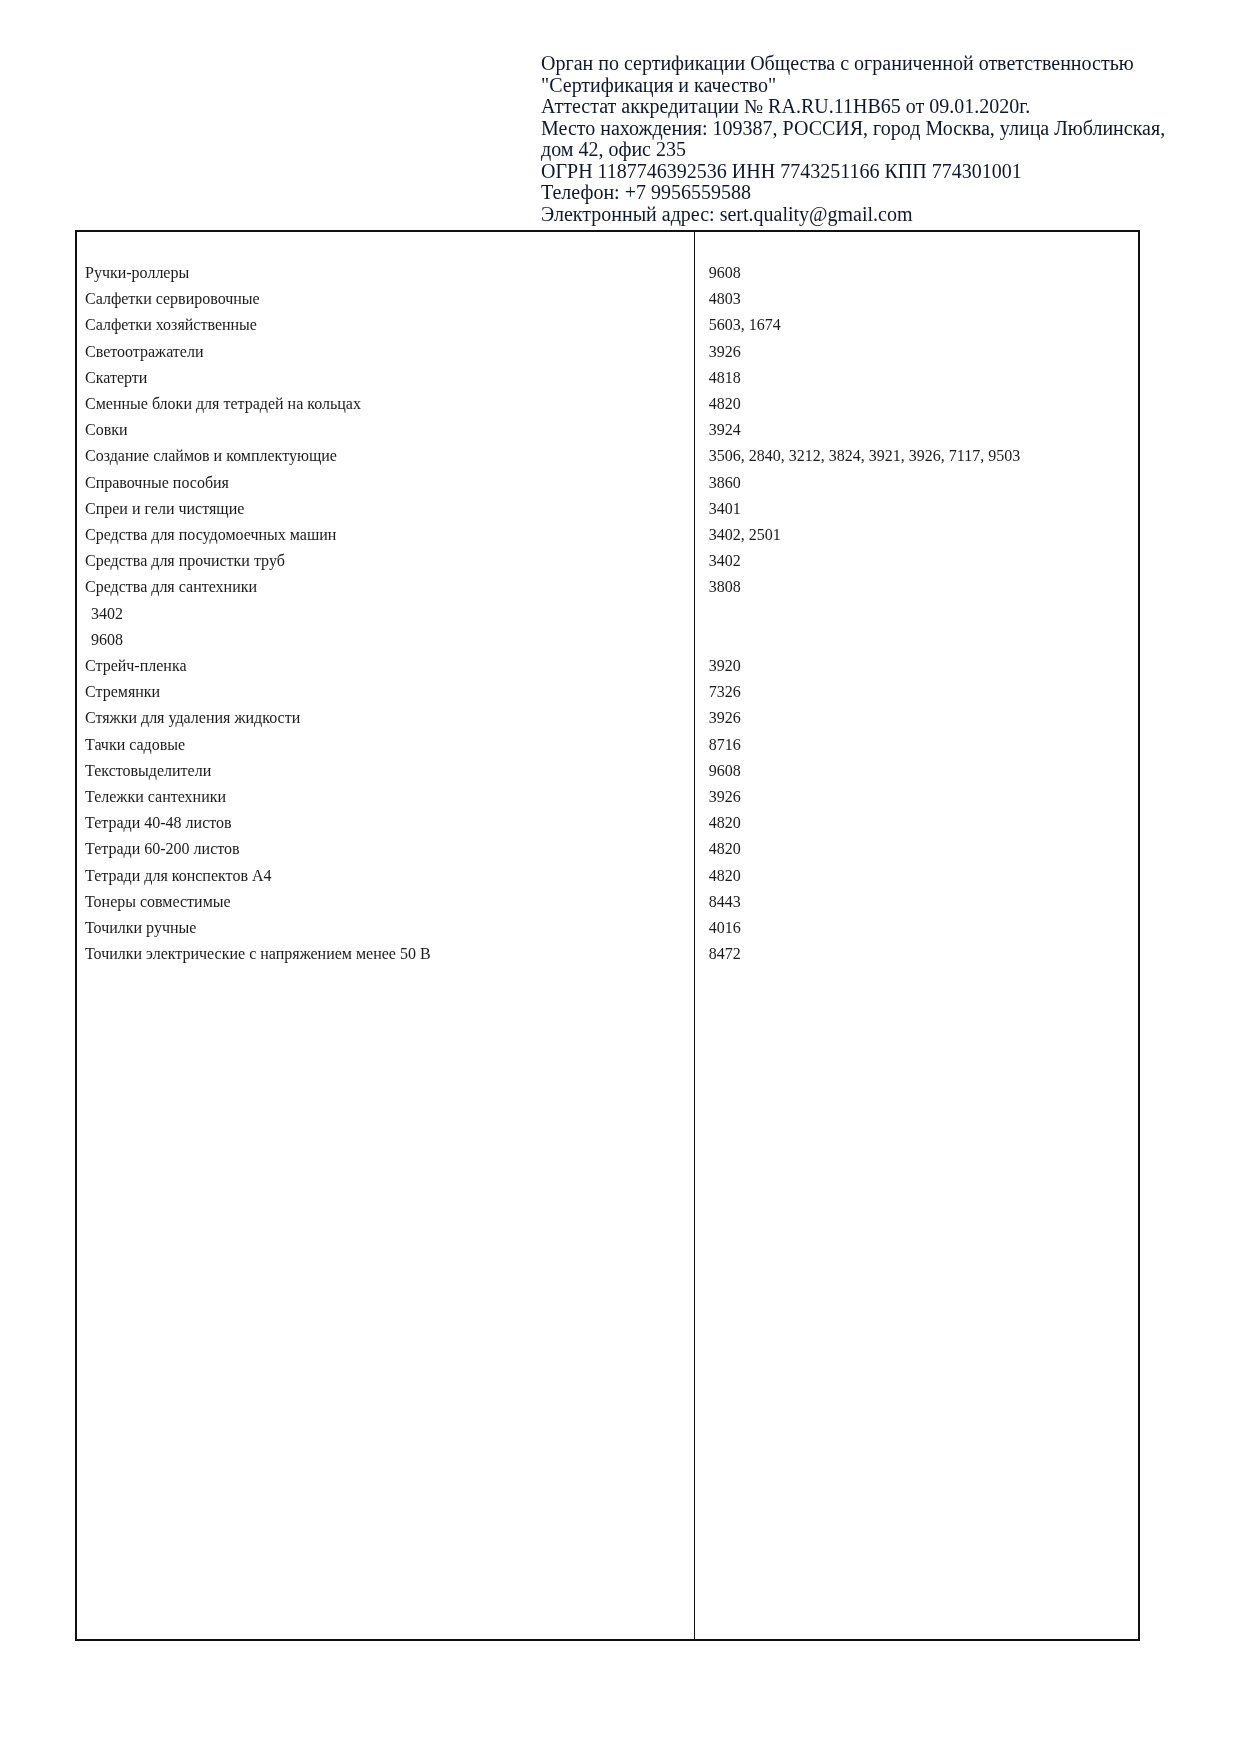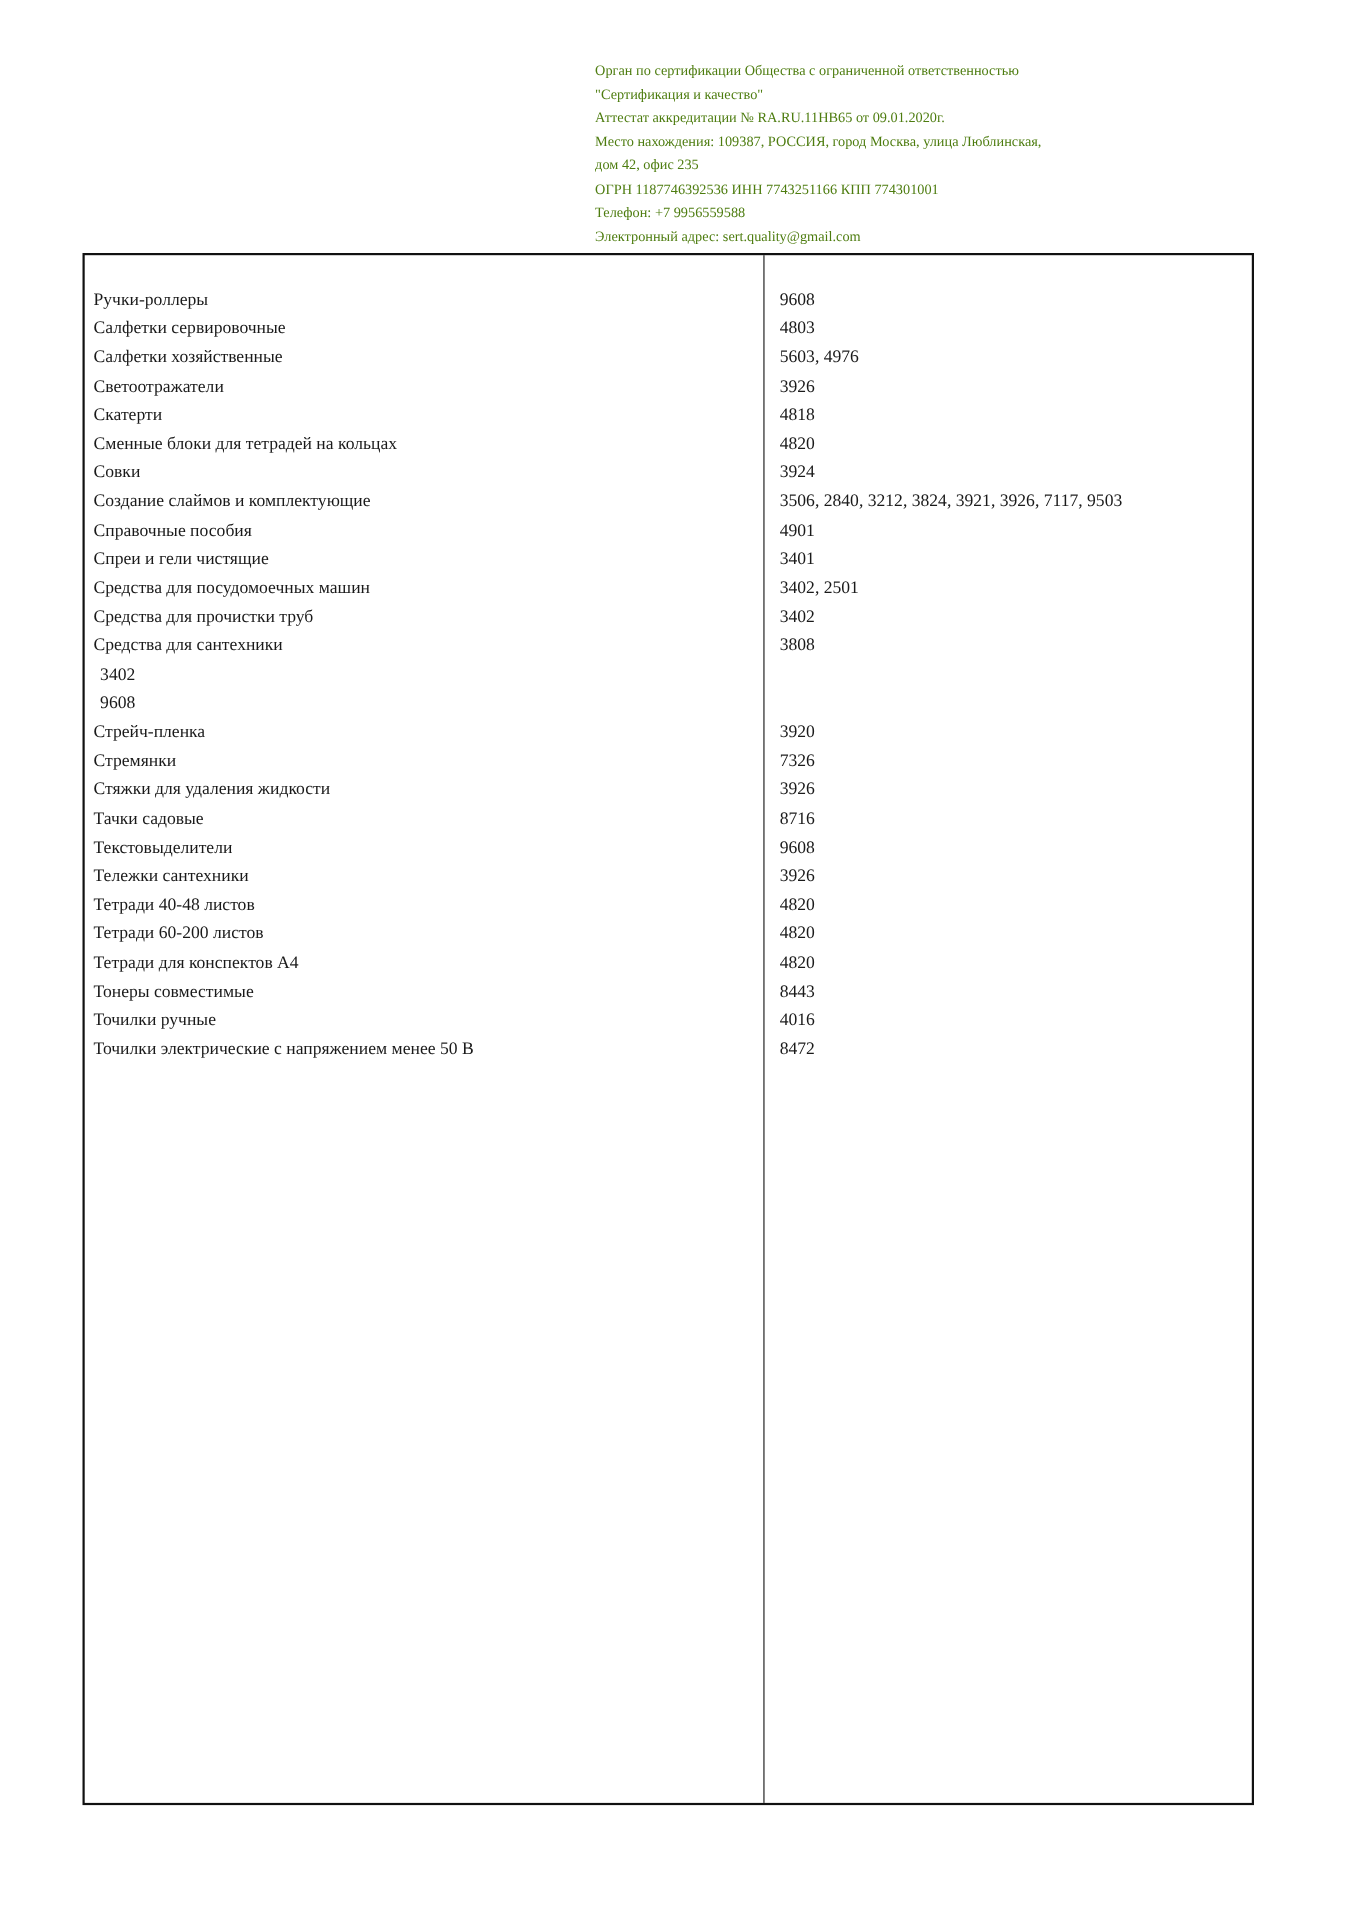--- a/index.html
+++ b/index.html
@@ -1,19 +1,19 @@
 <!DOCTYPE html>
 <html><head>
 <meta charset="utf-8">
 <style>
   html, body { margin:0; padding:0; background:#ffffff; }
   body { width:1240px; height:1754px; position:relative; overflow:hidden;
          font-family:"Liberation Serif", "DejaVu Serif", serif; color:#1a1a1a; }
   .header { position:absolute; left:541px; top:53px; width:640px;
-            font-size:13px; line-height:21.5px; color:#4d7c0f; }
+            font-size:20px; line-height:21.5px; color:#0f172a; }
   .header div { white-space:nowrap; }
   .table-box { position:absolute; left:75px; top:230px; width:1065px; height:1411px;
                border:2px solid #111; box-sizing:border-box; }
   .divider { position:absolute; left:617px; top:0; bottom:0; width:0;
              border-left:1.5px solid #111; }
   .rows { position:absolute; left:0; top:28px; width:100%; }
   .row { display:flex; font-size:16px; line-height:26.2px; }
   .row .name { width:619px; padding-left:8px; box-sizing:border-box; }
   .row .code { width:444px; text-align:left; padding:0 14px; box-sizing:border-box; }
 </style>
@@ -37,21 +37,21 @@
       <div class="row">
         <div class="name">Ручки-роллеры</div>
         <div class="code">9608</div>
       </div>
       <div class="row">
         <div class="name">Салфетки сервировочные</div>
         <div class="code">4803</div>
       </div>
       <div class="row">
         <div class="name">Салфетки хозяйственные</div>
-        <div class="code">5603, 4976</div>
+        <div class="code">5603, 1674</div>
       </div>
       <div class="row">
         <div class="name">Светоотражатели</div>
         <div class="code">3926</div>
       </div>
       <div class="row">
         <div class="name">Скатерти</div>
         <div class="code">4818</div>
       </div>
       <div class="row">
@@ -62,21 +62,21 @@
         <div class="name">Совки</div>
         <div class="code">3924</div>
       </div>
       <div class="row">
         <div class="name">Создание слаймов и комплектующие</div>
         <div class="code">3506, 2840, 3212, 3824, 3921, 3926, 7117, 9503</div>
       </div>
       <div style="height: 0px;"></div>
       <div class="row">
         <div class="name">Справочные пособия</div>
-        <div class="code">4901</div>
+        <div class="code">3860</div>
       </div>
       <div class="row">
         <div class="name">Спреи и гели чистящие</div>
         <div class="code">3401</div>
       </div>
       <div class="row">
         <div class="name">Средства для посудомоечных машин</div>
         <div class="code">3402, 2501</div>
       </div>
       <div class="row">

